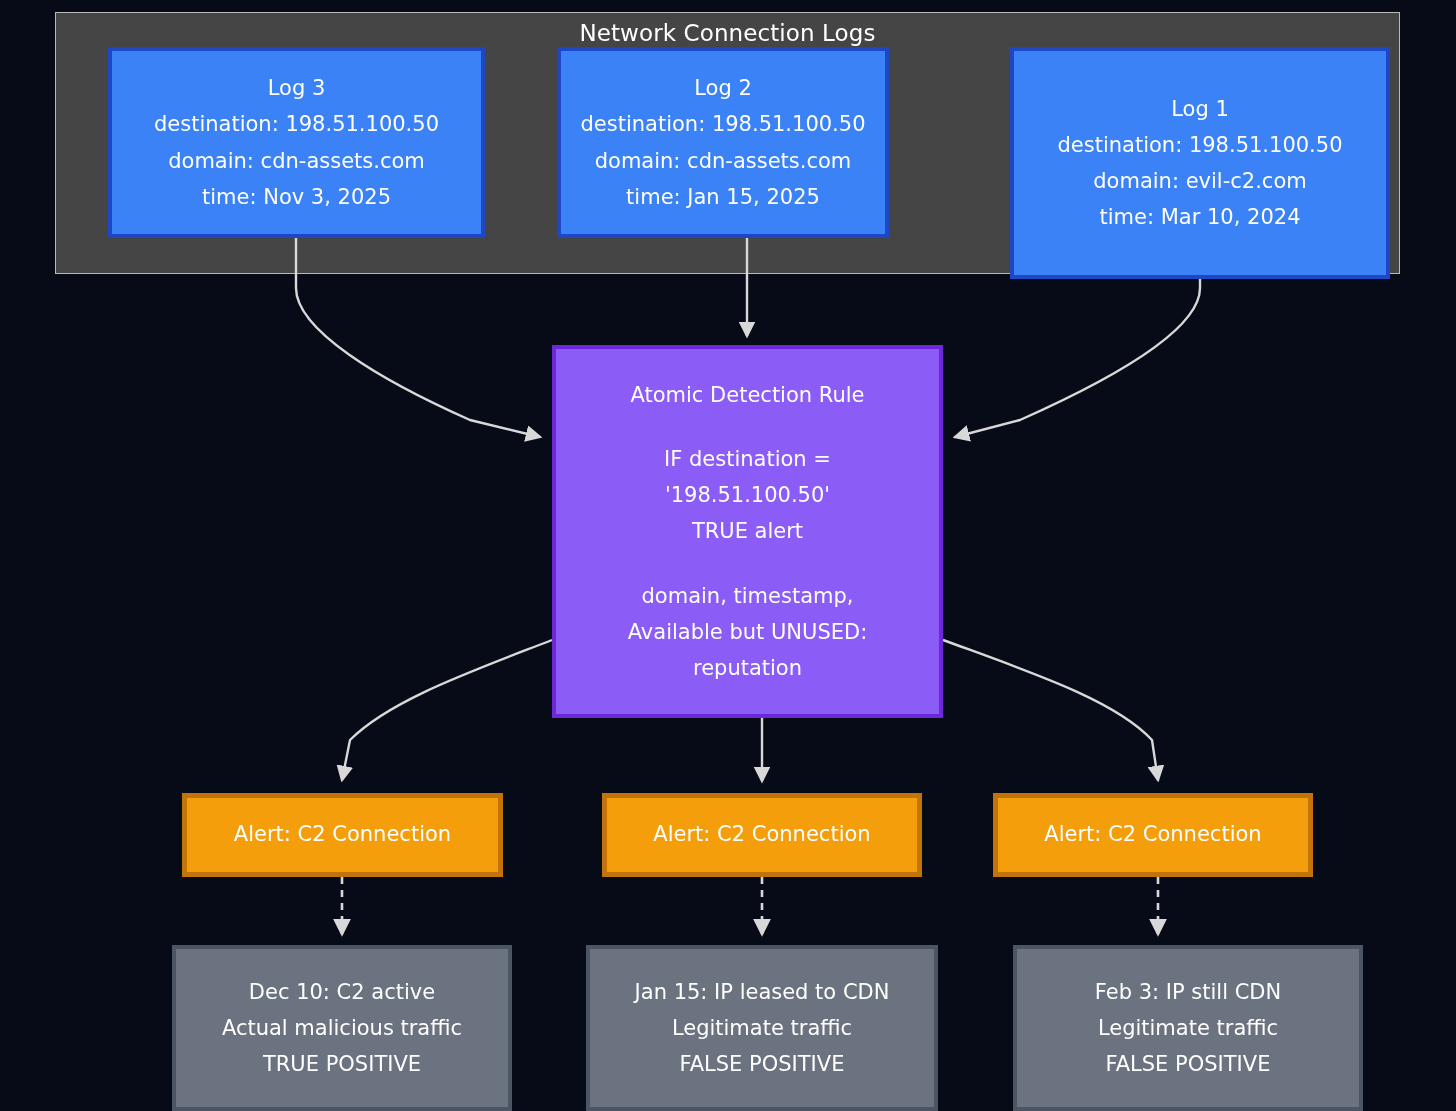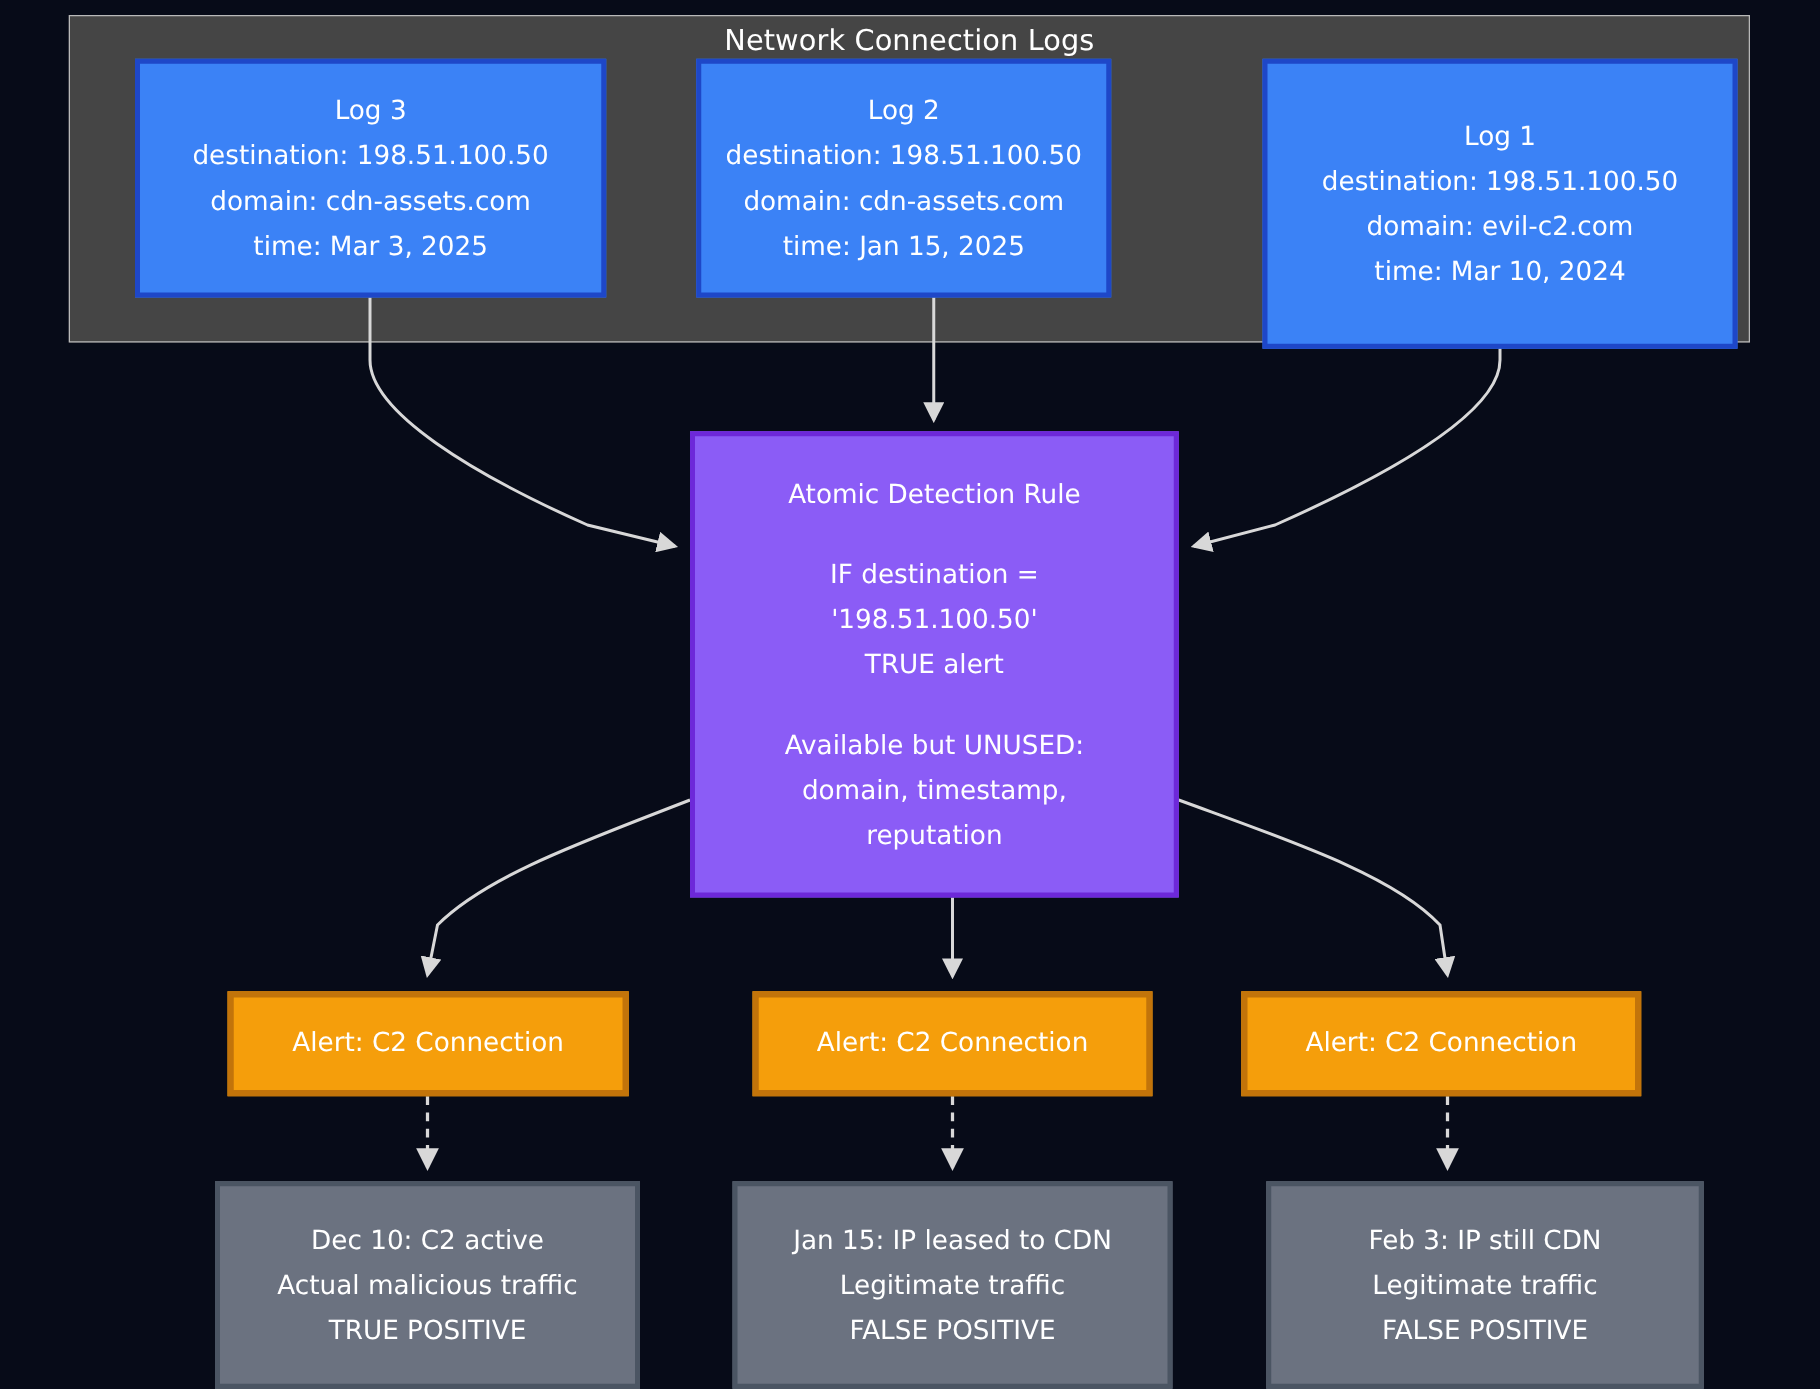--- a/index.html
+++ b/index.html
@@ -119,21 +119,21 @@
 
     <path d="M 762,877 L 762,934" fill="none" stroke="#d8d8d8" stroke-width="2.6" stroke-dasharray="7,6" marker-end="url(#arrow)"></path>
 
     <path d="M 1158,877 L 1158,934" fill="none" stroke="#d8d8d8" stroke-width="2.6" stroke-dasharray="7,6" marker-end="url(#arrow)"></path>
   </svg>
 
   <div class="node log-node" style="left:108px; top:47px; width:377px; height:191px;">
     <span class="line">Log 3</span>
     <span class="line">destination: 198.51.100.50</span>
     <span class="line">domain: cdn-assets.com</span>
-    <span class="line">time: Mar 3, 2025</span>
+    <span class="line">time: Nov 3, 2025</span>
   </div>
 
   <div class="node log-node" style="left:557px; top:47px; width:332px; height:191px;">
     <span class="line">Log 2</span>
     <span class="line">destination: 198.51.100.50</span>
     <span class="line">domain: cdn-assets.com</span>
     <span class="line">time: Jan 15, 2025</span>
   </div>
 
   <div class="node log-node" style="left:1010px; top:47px; width:380px; height:232px;">
@@ -143,22 +143,22 @@
     <span class="line">time: Mar 10, 2024</span>
   </div>
 
   <div class="node rule-node" style="left:552px; top:345px; width:391px; height:373px;">
     <span class="line">Atomic Detection Rule</span>
     <span class="rule-gap"></span>
     <span class="line">IF destination =</span>
     <span class="line">'198.51.100.50'</span>
     <span class="line">TRUE alert</span>
     <span class="rule-gap"></span>
+    <span class="line">domain, timestamp,</span>
     <span class="line">Available but UNUSED:</span>
-    <span class="line">domain, timestamp,</span>
     <span class="line">reputation</span>
   </div>
 
   <div class="node alert-node" style="left:182px; top:793px; width:321px; height:84px;">
     <span class="line">Alert: C2 Connection</span>
   </div>
 
   <div class="node alert-node" style="left:602px; top:793px; width:320px; height:84px;">
     <span class="line">Alert: C2 Connection</span>
   </div>

